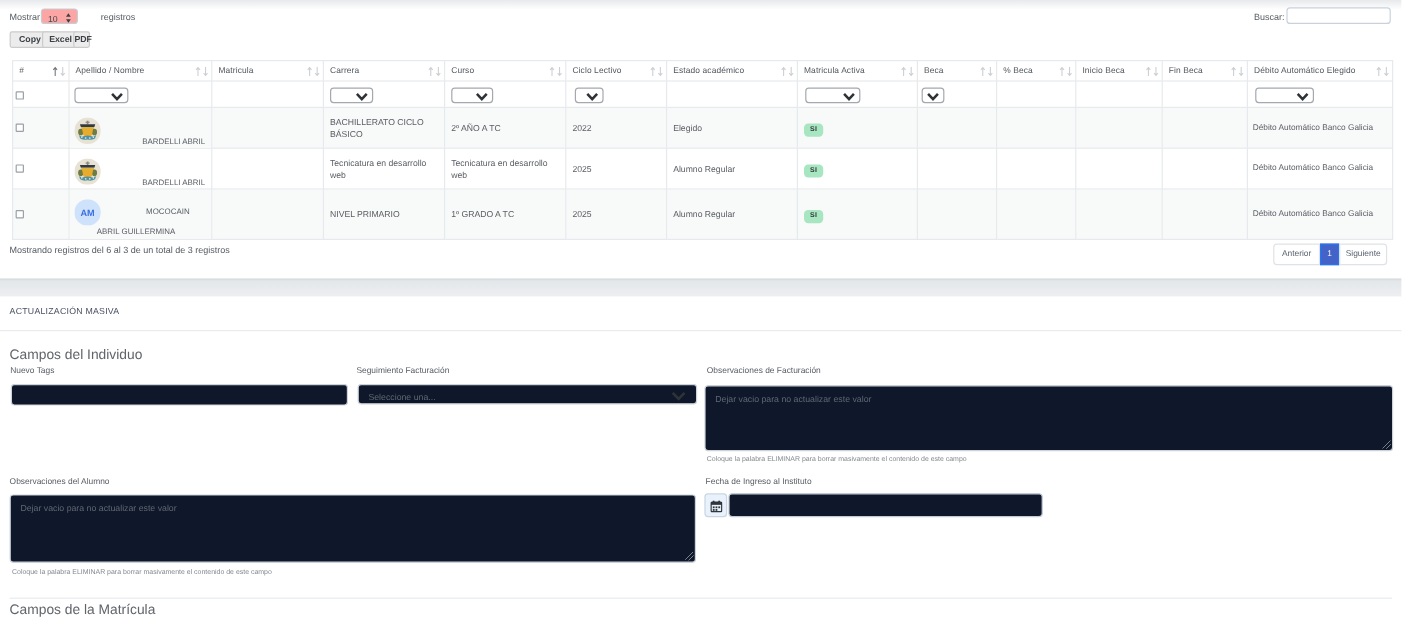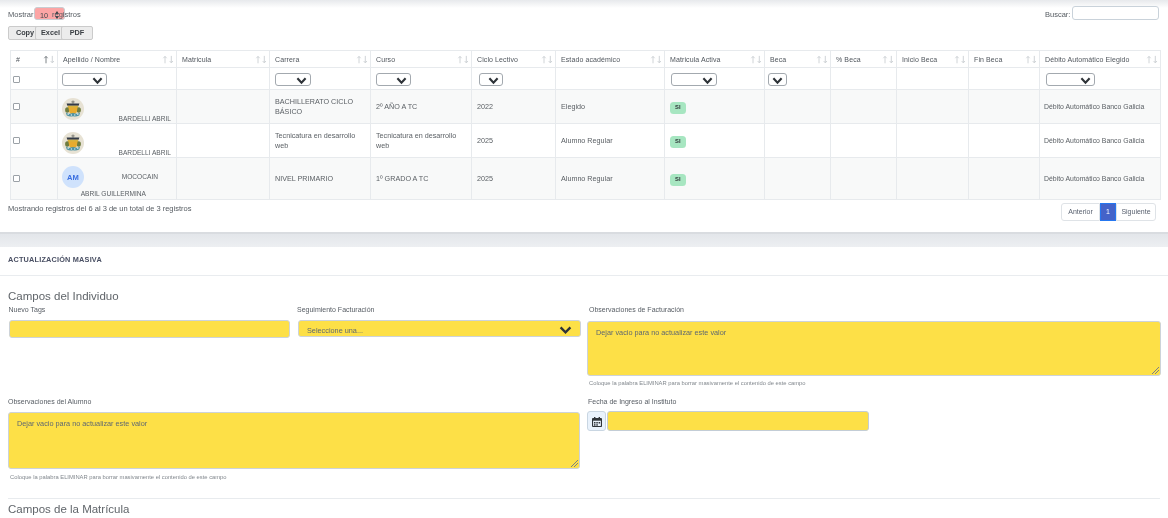--- a/index.html
+++ b/index.html
@@ -29,46 +29,46 @@
 .fsel{position:relative;display:inline-block;height:13px;border:1px solid #a3a9af;border-radius:3px;background:#fff;vertical-align:middle;top:1px}
 .namecell{position:relative;padding:0}
 .nm{position:absolute;font-size:6.6px;color:#5b6065;white-space:nowrap}
 .badge{display:inline-block;width:16px;height:11.5px;position:relative;top:1.5px;background:#a7e6c1;border-radius:3.5px;color:#2e3437;font-size:5.8px;font-weight:bold;text-align:center;line-height:11.5px;letter-spacing:.2px}
 
 .pg{position:absolute;top:203px;height:18px;background:#fff;border:1px solid #dfe3e7;font-size:7px;color:#5a6270;text-align:center;line-height:16px}
 .pg.active{background:#4463c9;border:1.5px solid #2577f0;color:#fff}
 
 .cardend{position:absolute;left:0;top:232px;width:1168px;height:1.5px;background:#d9dce0}
 .band{position:absolute;left:0;top:233.5px;width:1168px;height:13.5px;background:linear-gradient(#e3e6ea,#edeff2)}
-.hdr2{position:absolute;left:8px;top:255px;font-size:7.3px;font-weight:bold;letter-spacing:.2px;color:#494f63}
+.hdr2{position:absolute;left:8px;top:255px;font-size:7.3px;font-weight:normal;letter-spacing:.2px;color:#494f63}
 .hdr2line{position:absolute;left:0;top:275px;width:1168px;height:1px;background:#e9ecef}
 .h5{font-size:11.5px;color:#60656a}
 .lbl{position:absolute;font-size:7px;color:#575d64}
-.inp{position:absolute;border:1px solid #cdd3d9;border-radius:3px;background:#fde047}
+.inp{position:absolute;border:1px solid #cdd3d9;border-radius:3px;background:#0f172a}
 .ph{position:absolute;left:8px;font-size:7.3px;color:#5f6871}
 .help{position:absolute;font-size:5.8px;color:#82888e}
 .rsz{position:absolute;right:1.5px;bottom:1.5px;width:7px;height:7px;background:linear-gradient(135deg,transparent 45%,#7a8087 45%,#7a8087 52%,transparent 52%,transparent 68%,#7a8087 68%,#7a8087 75%,transparent 75%)}
 .hr{position:absolute;left:8px;width:1152px;height:1px;background:#e8ebee}
 </style>
 </head>
 <body>
 <div class="topgrad"></div>
 
 <span class="abs ctl" style="left:8px;top:9.5px">Mostrar</span>
 <span class="lenbox">
     <span class="v">10</span>
     <span class="spin-u"></span>
     <span class="spin-d"></span>
   </span>
-<span class="abs ctl" style="left:52px;top:9.5px">registros</span>
+<span class="abs ctl" style="left:84px;top:9.5px">registros</span>
 <span class="abs ctl" style="left:1045px;top:9.5px">Buscar:</span>
 <span class="srch"></span>
 <span class="btn" style="left:8px;top:26px;width:34px">Copy</span>
 <span class="btn" style="left:35px;top:26px;width:31px">Excel</span>
-<span class="btn" style="left:61px;top:26px;width:32px">PDF</span>
+<span class="btn" style="left:61px;top:26px;width:14px">PDF</span>
 
 <table>
 <colgroup>
 <col style="width:47px">
       <col style="width:119px">
       <col style="width:93px">
       <col style="width:101px">
       <col style="width:101px">
       <col style="width:84px">
       <col style="width:109px">

